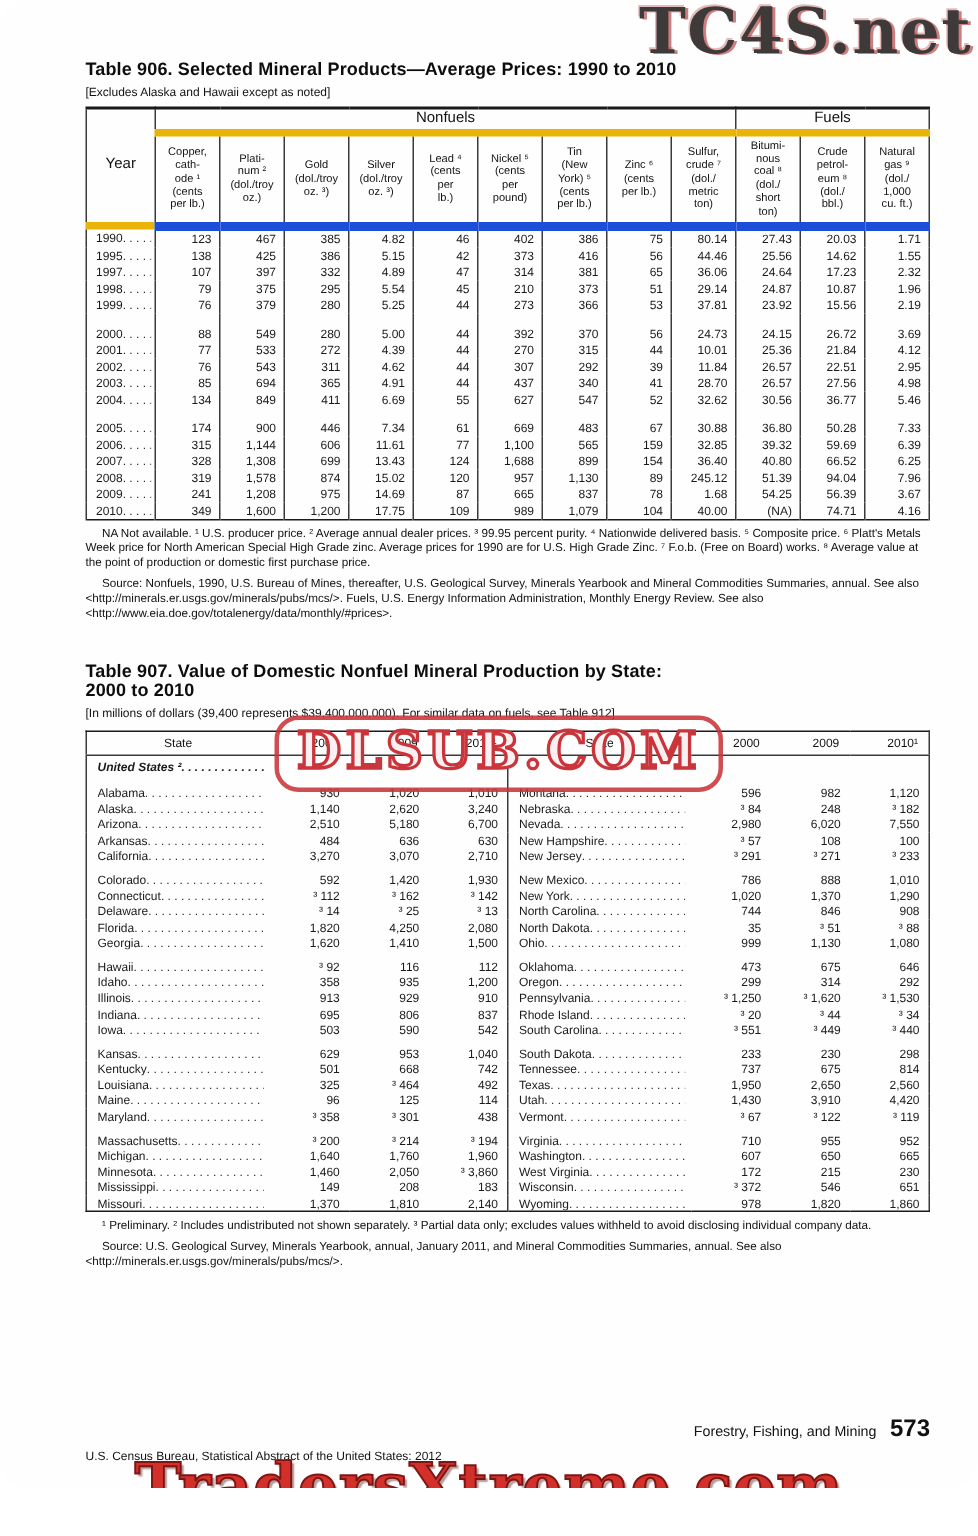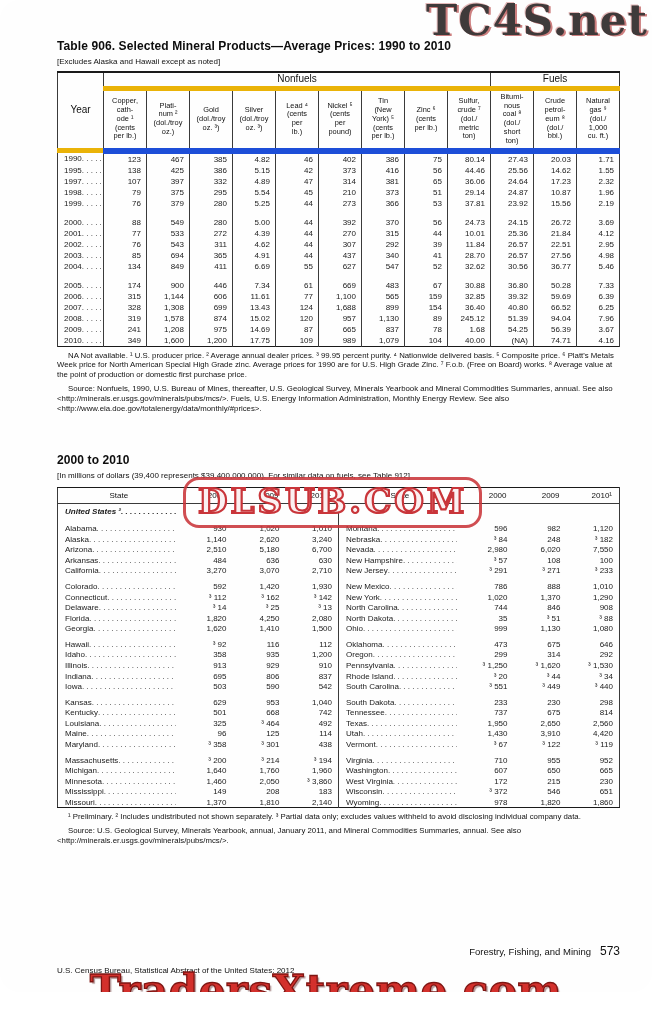--- a/index.html
+++ b/index.html
@@ -39,21 +39,21 @@
   .t907 th.sh { text-align:center; }
   .t907 th.nh { text-align:right; padding-right:7px; }
   .t907 td { font-size:8px; line-height:9px; height:10.6px; padding:0.5px 4px 0.5px 7px; }
   .t907 td.num { text-align:right; padding-right:6px; padding-left:1px; }
   .t907 .divL { border-left:1px solid #3a3a3a; }
   .t907 tr.gap7 td { padding-top:6px; }
   .t907 tr.usrow td { padding-top:3px; padding-bottom:2px; font-weight:bold;font-style:italic; }
 
   
   .pgfoot-right { position:absolute; right:32px; top:944px; font-size:9.5px; color:#111; }
-  .pgfoot-right .pgnum { font-weight:normal; font-size:12px; margin-left:9px; }
+  .pgfoot-right .pgnum { font-weight:bold; font-size:16px; margin-left:9px; }
   .pgfoot-left { position:absolute; left:57px; top:966px; font-size:8px; color:#111; }
 
   
   .wm { font-family:"DejaVu Serif","Liberation Serif",serif; font-weight:bold; pointer-events:none; }
   .wm-top {
     position:absolute; top:-4px; right:4px; font-size:42px; letter-spacing:1px;
     color:#3f3a3a; text-shadow:2px 1px 0 rgba(178,58,58,0.65), -1px -1px 0 rgba(178,58,58,0.35);
   }
   .wm-stamp {
     position:absolute; left:126px; top:-10px; font-size:34px; letter-spacing:3px;
@@ -464,21 +464,21 @@
             <td class="num">4.16</td>
           </tr>
         </tbody>
       </table>
 
     <p class="fn">NA Not available. ¹ U.S. producer price. ² Average annual dealer prices. ³ 99.95 percent purity. ⁴ Nationwide delivered basis. ⁵ Composite price. ⁶ Platt's Metals Week price for North American Special High Grade zinc. Average prices for 1990 are for U.S. High Grade Zinc. ⁷ F.o.b. (Free on Board) works. ⁸ Average value at the point of production or domestic first purchase price.</p>
     <p class="fn">Source: Nonfuels, 1990, U.S. Bureau of Mines, thereafter, U.S. Geological Survey, Minerals Yearbook and Mineral Commodities Summaries, annual. See also &lt;http://minerals.er.usgs.gov/minerals/pubs/mcs/&gt;. Fuels, U.S. Energy Information Administration, Monthly Energy Review. See also &lt;http://www.eia.doe.gov/totalenergy/data/monthly/#prices&gt;.</p>
 
     <div class="sec907">
       <h1 class="ttl">
-        <br>
+        <span>Table 907. Value of Domestic Nonfuel Mineral Production by State:</span><br>
         <span>2000 to 2010</span>
       </h1>
       <div class="note">[In millions of dollars (39,400 represents $39,400,000,000). For similar data on fuels, see Table 912]</div>
 
       <div class="t907wrap">
         <table class="t907" id="t907">
           <colgroup>
             <col style="width:122px">
               <col style="width:53px">
               <col style="width:53px">

